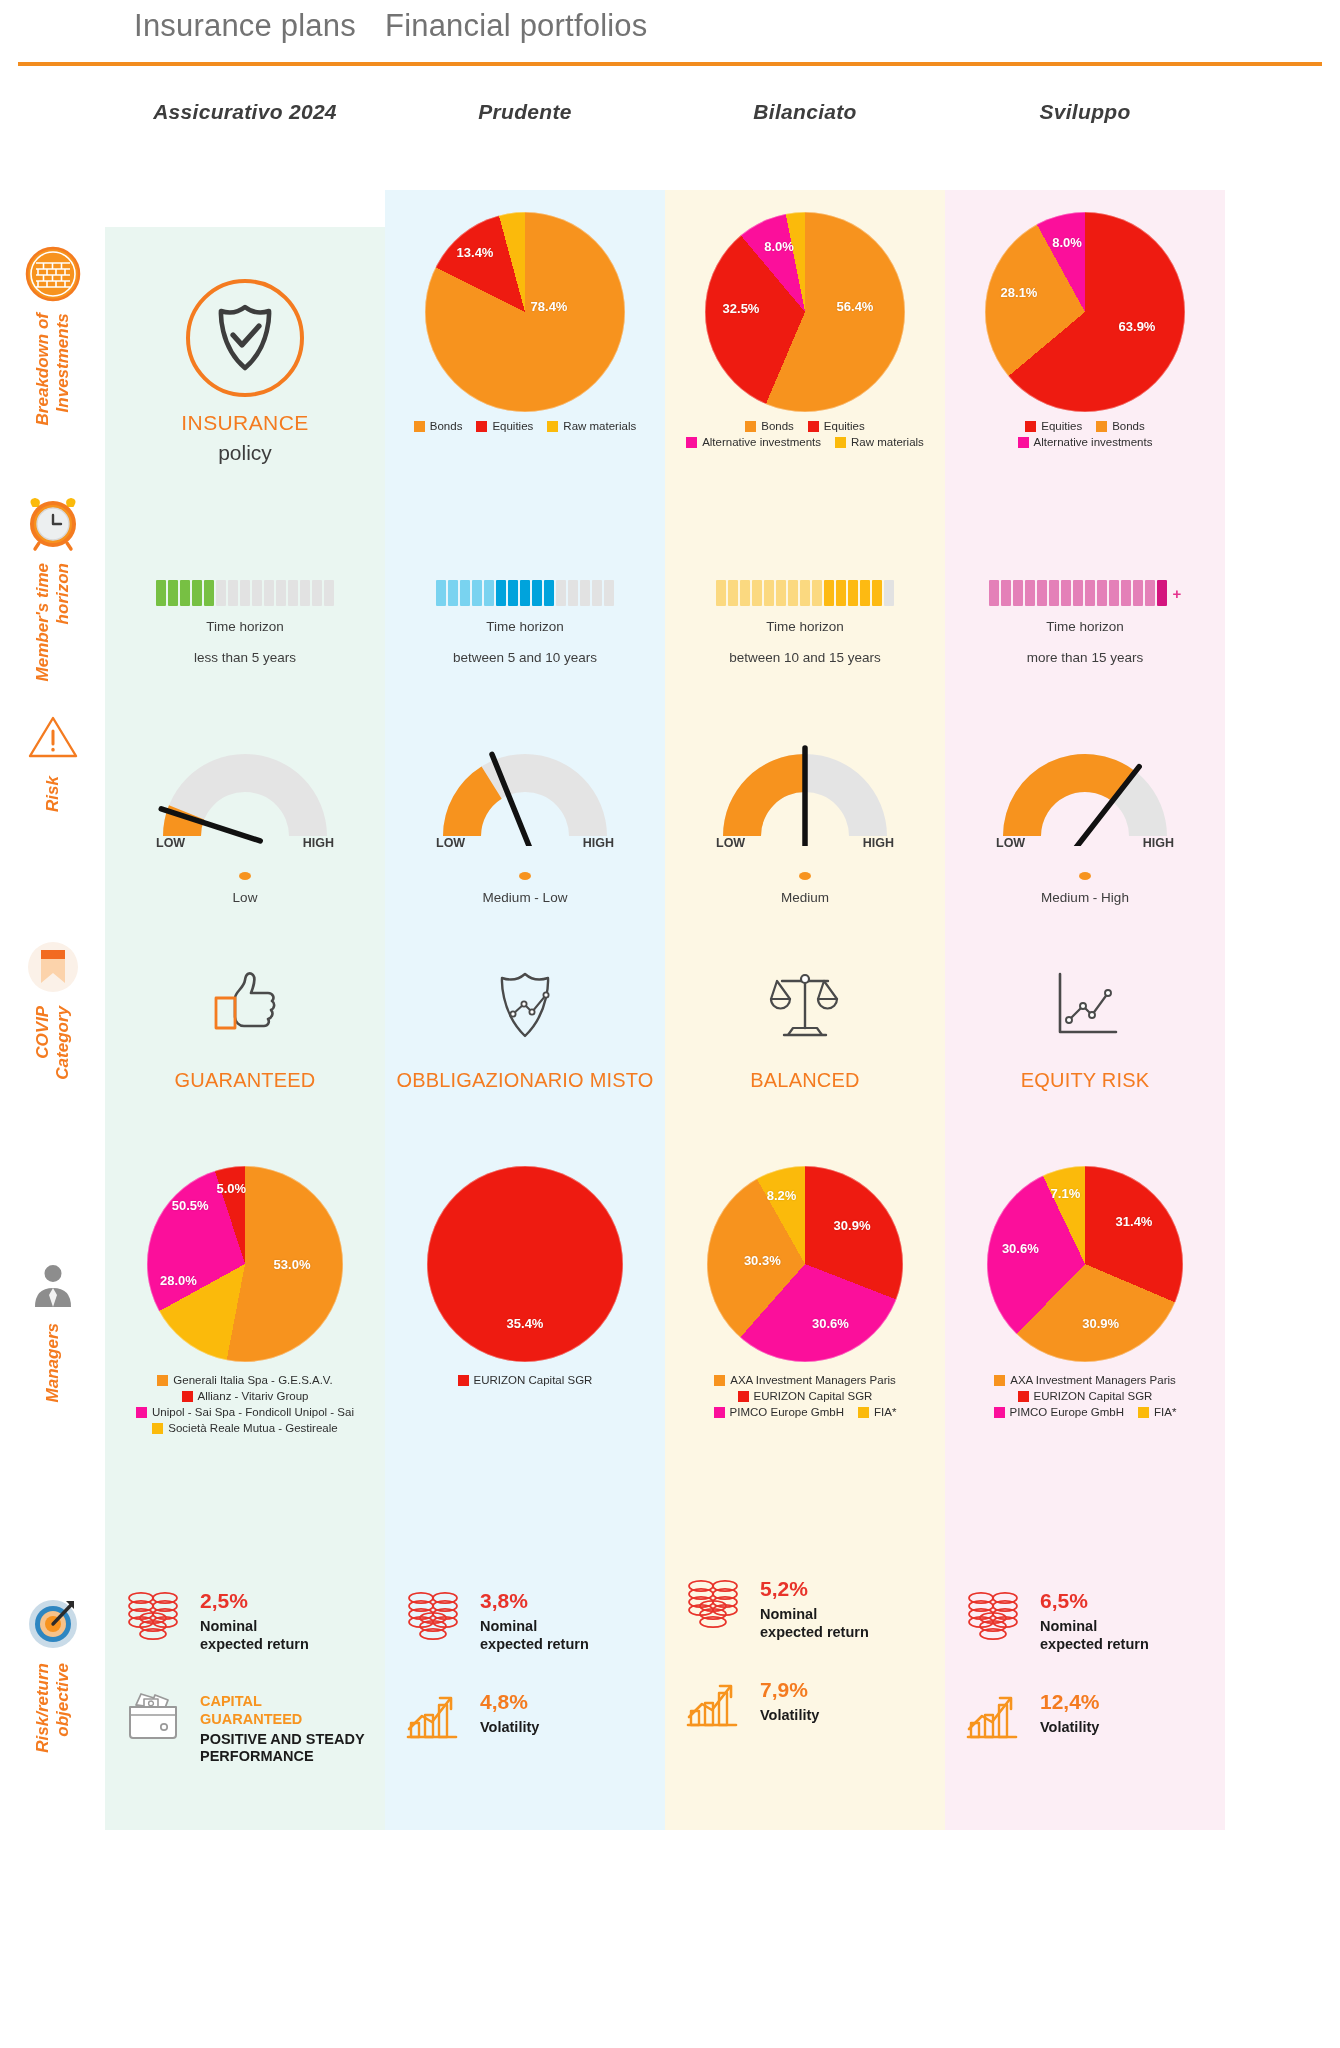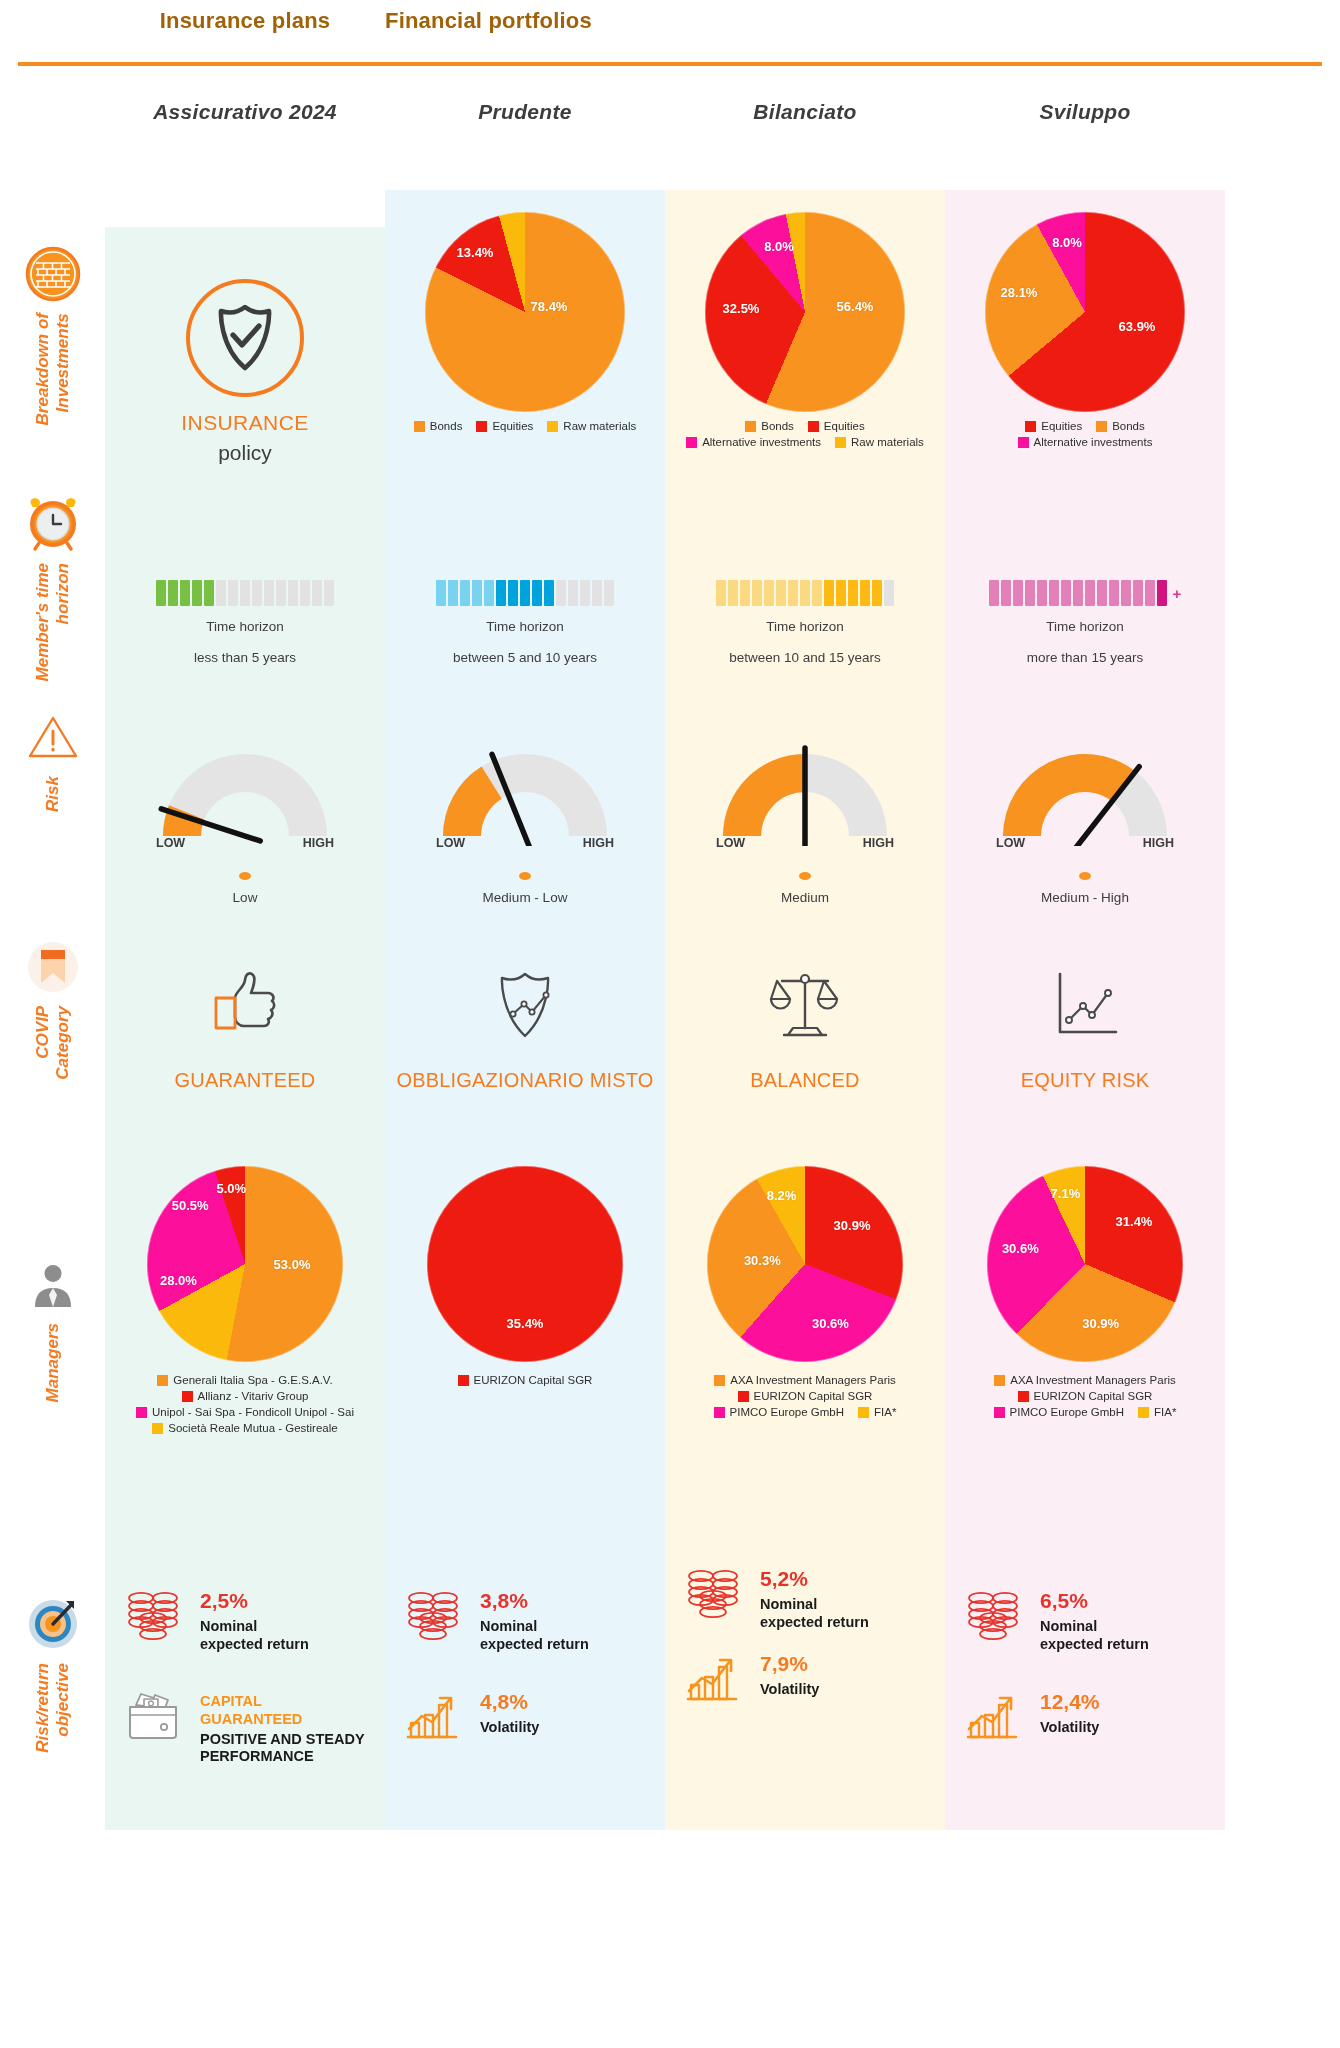--- a/index.html
+++ b/index.html
@@ -5,21 +5,21 @@
   html,body{margin:0;padding:0;}
   body{
     width:1340px;height:2048px;background:#ffffff;
     font-family:"Liberation Sans", sans-serif;
     color:#3d3d3d;overflow:hidden;position:relative;
   }
   .page{position:relative;width:1340px;height:2048px;}
 
   
   .hdr-groups{position:absolute;top:8px;left:0;width:1340px;height:50px;}
-  .hdr-group{position:absolute;font-size:22px;color:#a16207;font-weight:700;letter-spacing:.2px;}
+  .hdr-group{position:absolute;font-size:31px;color:#737373;font-weight:400;letter-spacing:.2px;}
   .hdr-rule{position:absolute;top:62px;left:18px;width:1304px;height:4px;background:#F28C1E;}
   .col-heads{position:absolute;top:100px;left:0;width:1340px;height:40px;}
   .col-head{position:absolute;text-align:center;font-size:21px;font-weight:bold;font-style:italic;color:#3d3d3d;letter-spacing:.3px;}
 
   
   .grid{position:absolute;top:190px;left:105px;width:1120px;}
   .rowlabels{position:absolute;top:190px;left:0;width:105px;}
   .rowlabel{position:absolute;left:0;width:105px;display:flex;flex-direction:column;align-items:center;}
   .rl-icon{width:62px;height:62px;display:flex;align-items:center;justify-content:center;}
   .rl-text{writing-mode:vertical-rl;transform:rotate(180deg);font-size:17px;font-weight:bold;font-style:italic;color:#F47B20;line-height:1.15;text-align:right;white-space:pre;margin-top:8px;}
@@ -616,21 +616,21 @@
                 </svg>
               </div>
               <div class="rr-txt">
                 <div class="rr-val orange">4,8%</div>
                 <div class="rr-cap">Volatility</div>
               </div>
             </div>
           </div>
         </div>
         <div class="cell c2" style="height: 290px;">
-          <div style="margin-top: 24px; display: flex; flex-direction: column; gap: 18px; align-items: flex-end;">
+          <div style="margin-top: 34px; display: flex; flex-direction: column; gap: 34px; align-items: flex-end;">
             <div class="rr-item">
               <div class="rr-ico">
                 <svg width="58" height="54" viewBox="0 0 58 54">
                   <path d="M5 10 a12 5.2 0 1 0 24 0 a12 5.2 0 1 0 -24 0" stroke="#E8332A" fill="none" stroke-width="1.7" stroke-linecap="round" stroke-linejoin="round"></path>
                   <path d="M29 10 a12 5.2 0 1 0 24 0 a12 5.2 0 1 0 -24 0" stroke="#E8332A" fill="none" stroke-width="1.7" stroke-linecap="round" stroke-linejoin="round"></path>
                   <path d="M5 18 a12 5.2 0 1 0 24 0 a12 5.2 0 1 0 -24 0" stroke="#E8332A" fill="none" stroke-width="1.7" stroke-linecap="round" stroke-linejoin="round"></path>
                   <path d="M29 18 a12 5.2 0 1 0 24 0 a12 5.2 0 1 0 -24 0" stroke="#E8332A" fill="none" stroke-width="1.7" stroke-linecap="round" stroke-linejoin="round"></path>
                   <path d="M5 26 a12 5.2 0 1 0 24 0 a12 5.2 0 1 0 -24 0" stroke="#E8332A" fill="none" stroke-width="1.7" stroke-linecap="round" stroke-linejoin="round"></path>
                   <path d="M29 26 a12 5.2 0 1 0 24 0 a12 5.2 0 1 0 -24 0" stroke="#E8332A" fill="none" stroke-width="1.7" stroke-linecap="round" stroke-linejoin="round"></path>
                   <path d="M5 34 a12 5.2 0 1 0 24 0 a12 5.2 0 1 0 -24 0" stroke="#E8332A" fill="none" stroke-width="1.7" stroke-linecap="round" stroke-linejoin="round"></path>

